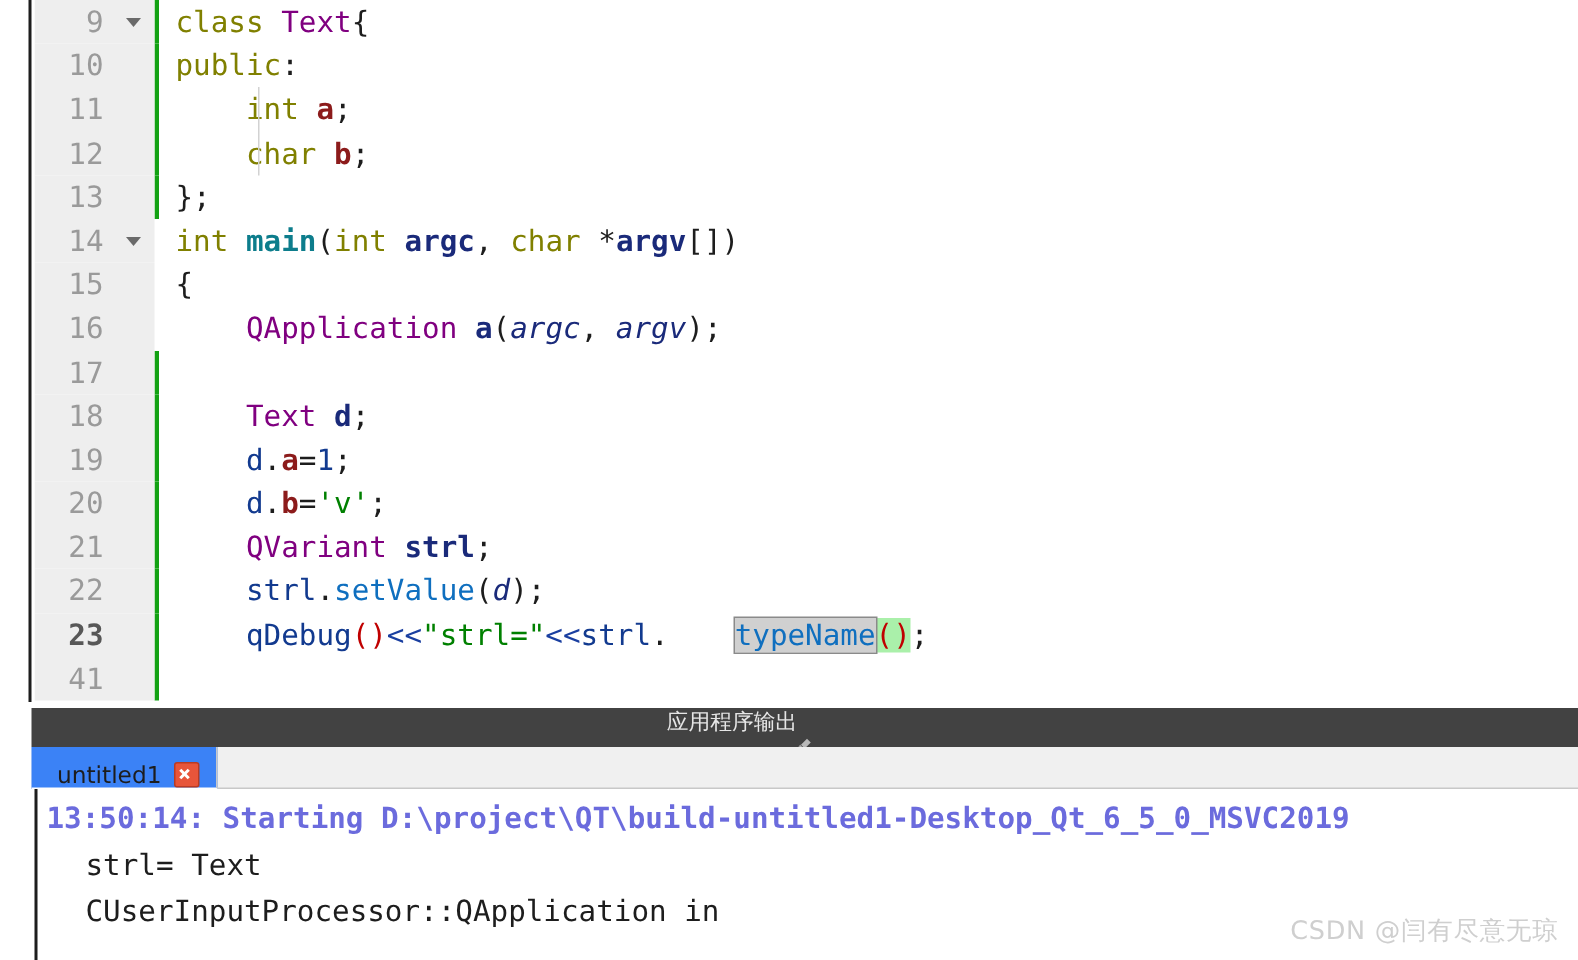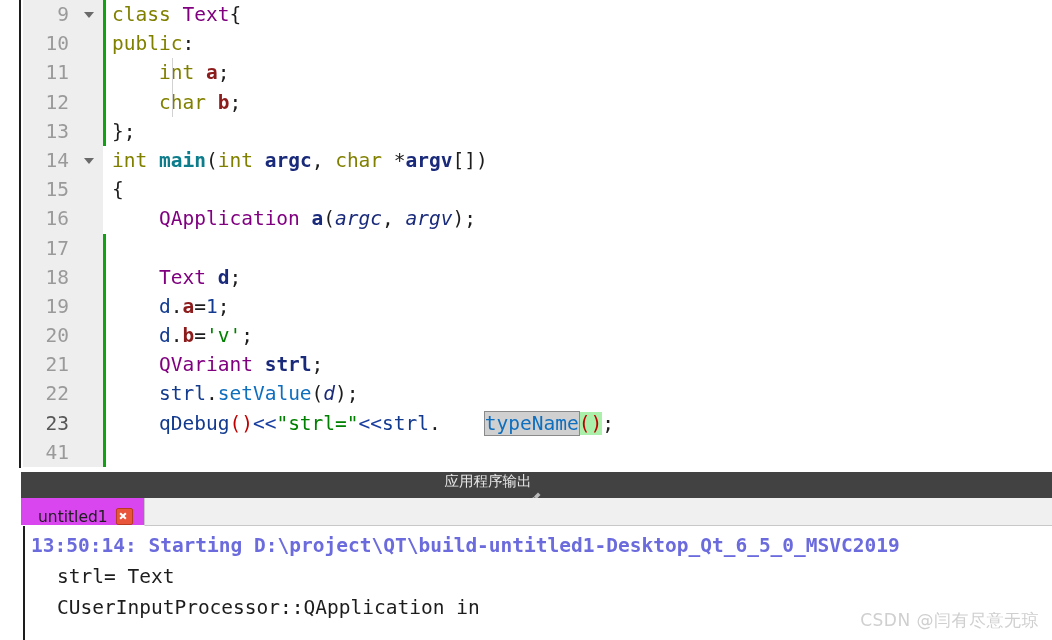--- a/index.html
+++ b/index.html
@@ -26,35 +26,35 @@
   }
   .code-row{
     height:29.2px;line-height:29.2px;display:flex;align-items:center;
     white-space:pre;font-size:19.5px;
   }
   .gutter{
     width:53px;min-width:53px;text-align:right;padding-right:7px;
     box-sizing:border-box;color:#9a9a9a;font-size:19.5px;
     background:#eeeeee;height:29.2px;line-height:29.2px;
   }
-  .gutter.cur{color:#575757;font-weight:normal;}
+  .gutter.cur{color:#575757;font-weight:bold;}
   .fold{
     width:27px;min-width:27px;background:#eeeeee;height:29.2px;
     position:relative;
   }
   .fold.has::after{
     content:"";position:absolute;left:8px;top:12px;
     border-left:5px solid transparent;border-right:5px solid transparent;
     border-top:6px solid #6a6a6a;
   }
   .changebar{
     width:3px;min-width:3px;height:29.2px;background:transparent;
   }
   .changebar.on{background:#12a112;}
-  .codetext{padding-left:6px;flex:1;height:29.2px;position:relative;}
+  .codetext{padding-left:11px;flex:1;height:29.2px;position:relative;}
   .indentguide{
     position:absolute;left:66px;top:0;width:1px;height:29.2px;background:#d2d2d2;
   }
 
   
   .kw     {color:#808000;}            
   .type   {color:#800080;}            
   .fn     {color:#0d7d8c;font-weight:bold;}  
   .var    {color:#1a2a7a;font-weight:bold;}  
   .param  {color:#1a2a7a;font-style:italic;} 
@@ -99,21 +99,21 @@
   .pm{
     color:#d3d3d3;font-family:"DejaVu Sans", sans-serif;font-size:21px;
     width:26px;text-align:center;line-height:26px;
   }
 
   #tabstrip{
     position:absolute;left:21px;top:30px;width:1031px;height:28px;
     background:#f0f0f0;border-bottom:1px solid #c8c8c8;box-sizing:border-box;
   }
   #tab-untitled1{
-    position:absolute;left:0;top:0;height:28px;background:#d946ef;
+    position:absolute;left:0;top:0;height:28px;background:#3b82f6;
     border-right:1px solid #c8c8c8;border-bottom:1px solid #ffffff;
     display:flex;align-items:center;padding:10px 11px 0 17px;box-sizing:border-box;
   }
   #tab-label{
     color:#1d1d1d;font-family:"DejaVu Sans", sans-serif;font-size:15.5px;
   }
   #tab-close{
     width:15px;height:15px;margin-left:8px;background:#e8553a;
     border:1px solid #b93b22;border-radius:2px;position:relative;
   }

